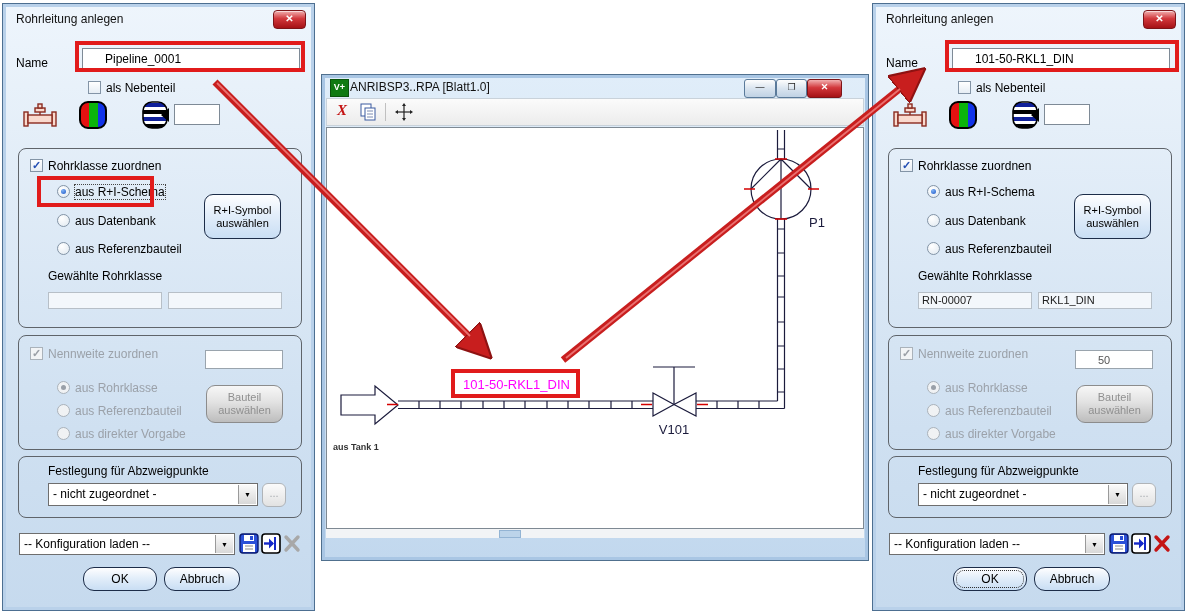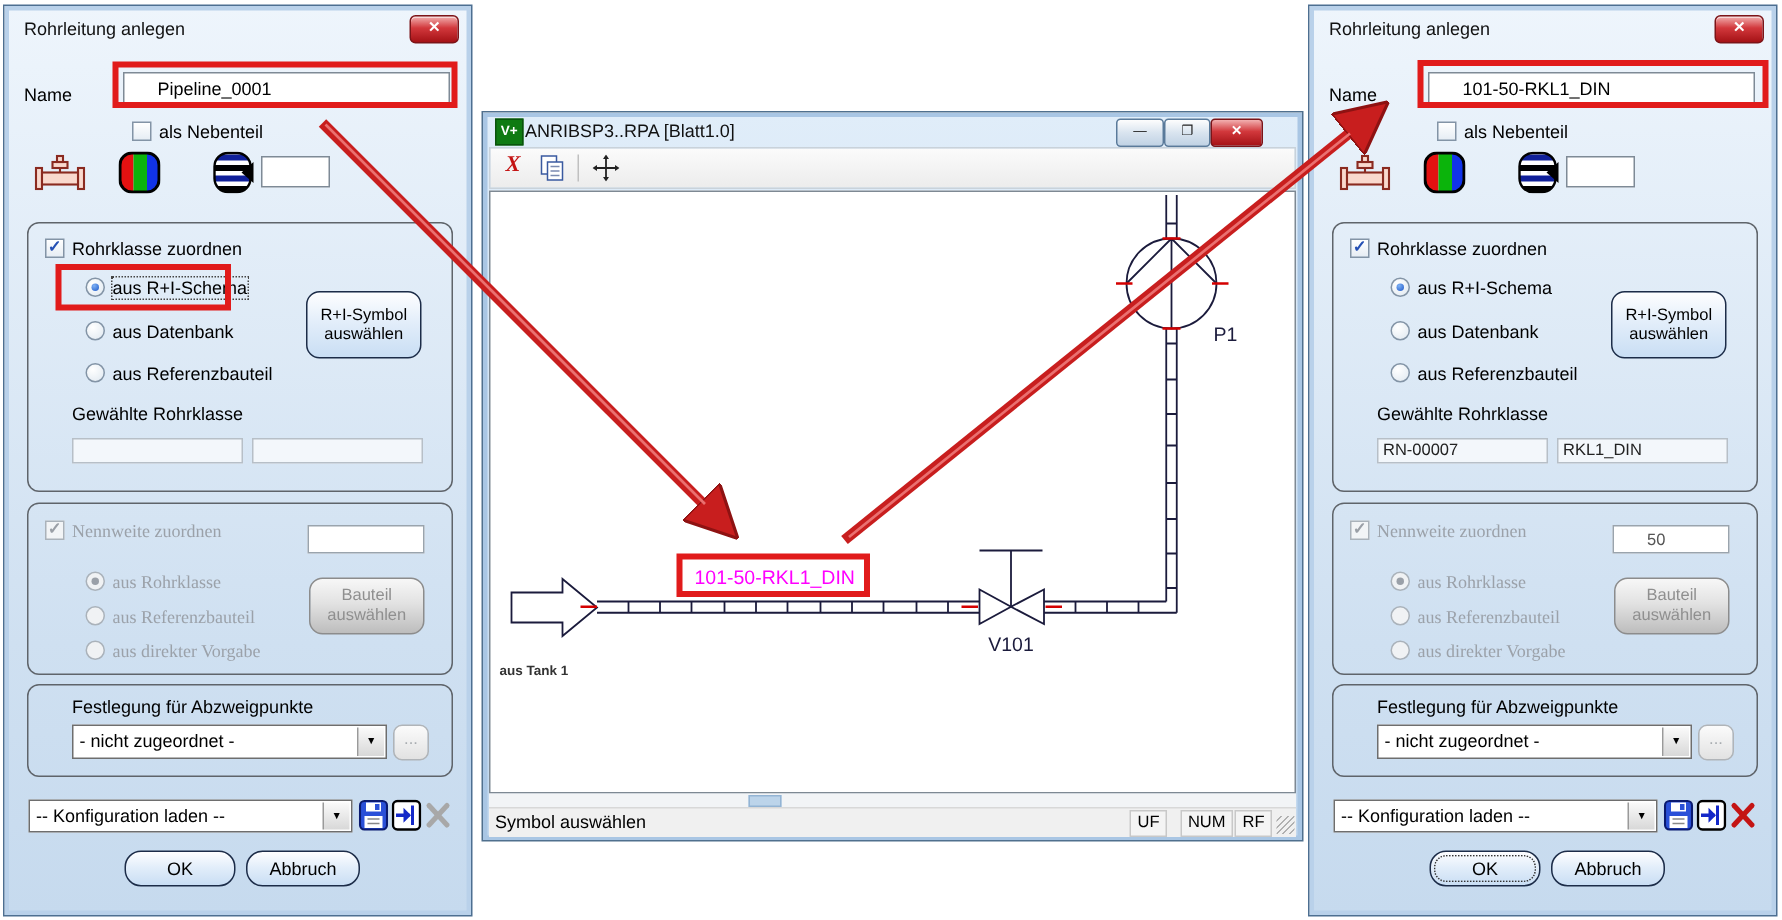--- a/index.html
+++ b/index.html
@@ -32,21 +32,21 @@
        cursor:pointer;box-sizing:border-box;line-height:13px;}
   .btn.disb{border-color:#8c8c8c;background:linear-gradient(#f7f7f7,#e2e2e2 45%,#bdbdbd);color:#8f8f8f;}
   .btn.pill{border-radius:11px;font-size:12px;}
   .btn.focused{outline:1px dotted #333;outline-offset:-4px;}
   .fld{position:absolute;background:#f3f7fb;border:1px solid #b7bfc7;height:17px;font-size:11px;
        padding:1px 3px;box-sizing:border-box;color:#222;}
   .cmb{position:absolute;background:#fff;border:1px solid #6e6e6e;box-sizing:border-box;}
   .cmb .val{position:absolute;left:4px;top:3px;white-space:nowrap;font-size:12px;}
   .cmb .arw{position:absolute;right:1px;top:1px;bottom:1px;width:17px;border-left:1px solid #9a9a9a;
        background:linear-gradient(#fafafa,#d8d8d8);text-align:center;font-size:7px;line-height:19px;color:#000;cursor:pointer;}
-  .dim{color:#9ba1a9;font-family:Liberation Serif, serif;}
+  .dim{color:#9ba1a9;}
   .focusdots{outline:1px dotted #444;outline-offset:0px;}
   .ico{position:absolute;cursor:pointer;}
   .morebtn{position:absolute;border:1px solid #b0b4b8;border-radius:6px;color:#a8acb0;text-align:center;
        background:linear-gradient(#fbfbfb,#e2e2e2);font-size:11px;line-height:18px;}
 
   
   .win{position:absolute;left:321px;top:74px;width:546px;height:485px;background:linear-gradient(#e0edf9,#c2d8ee);
        border:1px solid #50708e;box-shadow:inset 0 0 0 3px #a9c6e4;}
   .win .wttl{position:absolute;left:28px;top:5px;font-size:12px;color:#111;white-space:nowrap;}
   .winicon{position:absolute;left:8px;top:4px;width:17px;height:16px;background:#0f7a12;border:1px solid #0a530c;
@@ -268,27 +268,20 @@
         <text x="136" y="261" font-size="13" fill="#ff00ff" font-family="Liberation Sans, sans-serif">101-50-RKL1_DIN</text>
         <text x="347" y="306" font-size="13" fill="#1b1b3c" text-anchor="middle" font-family="Liberation Sans, sans-serif">V101</text>
         <text x="482" y="99" font-size="13" fill="#1b1b3c" font-family="Liberation Sans, sans-serif">P1</text>
         <text x="6" y="322" font-size="9" font-weight="bold" fill="#333" font-family="Liberation Sans, sans-serif">aus Tank 1</text>
       </svg>
     </div>
 
     <div class="hscroll">
         <div class="hthumb"></div>
       </div>
-    <div class="sbar">
-      <span style="position:absolute;left:4px;top:2px;">Symbol auswählen</span>
-      <span class="pane" style="right:86px;">UF</span>
-      <span class="pane" style="right:42px;">NUM</span>
-      <span class="pane" style="right:16px;">RF</span>
-      <span class="grip"></span>
-    </div>
   </div>
 
   <div class="dlg" style="left:872px;top:3px;">
     <div class="ttl">Rohrleitung anlegen</div>
     <div class="closebtn"><span>✕</span></div>
 
     <div class="lbl" style="left:13px;top:52px;">Name</div>
     <input class="txt" style="left: 79px; top: 44px; width: 218px; height: 22px;" value="101-50-RKL1_DIN">
 
     <span class="cbx" style="left:85px;top:77px;"></span>

